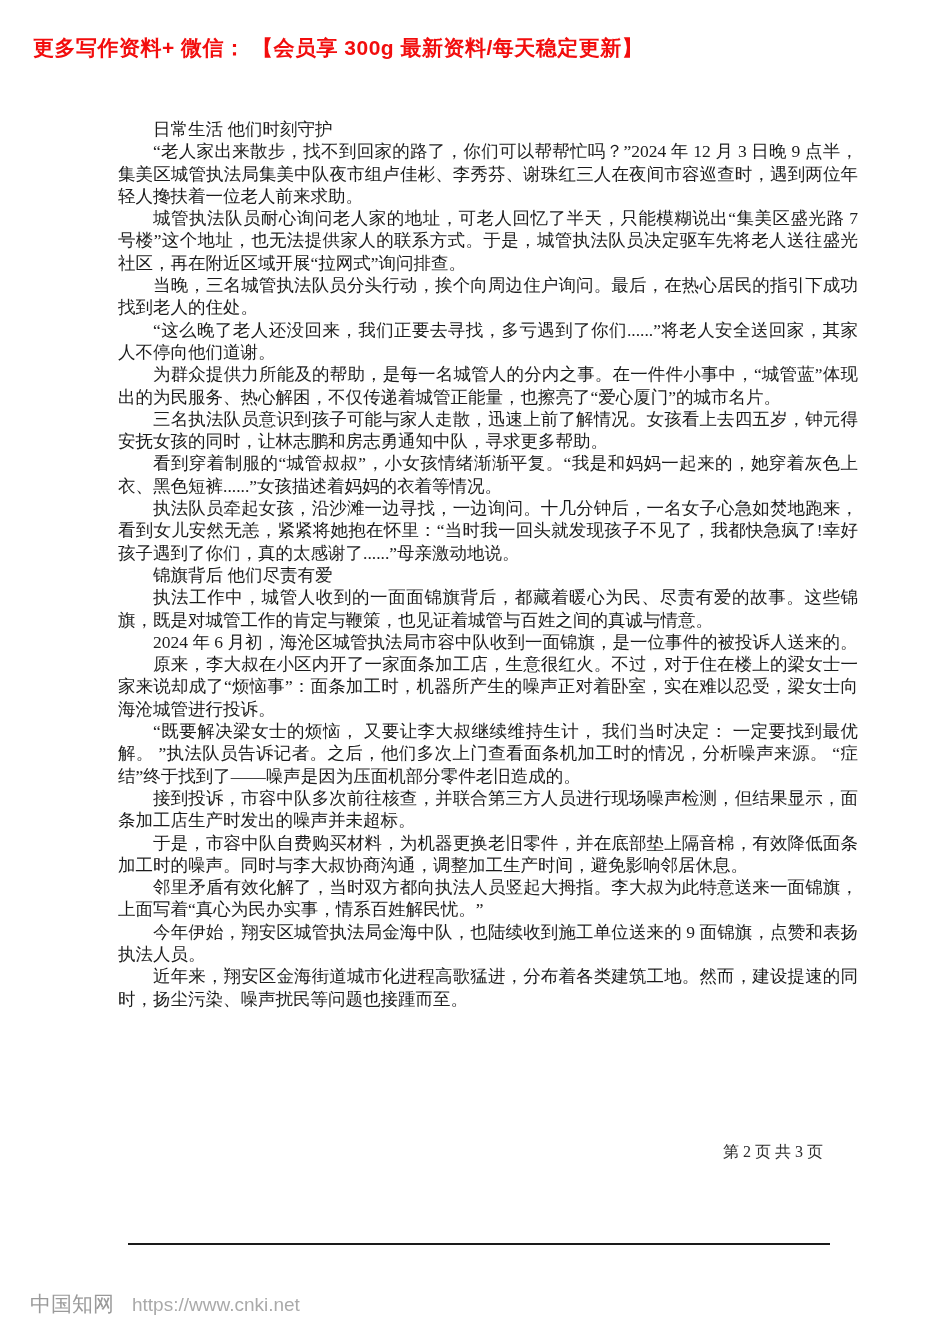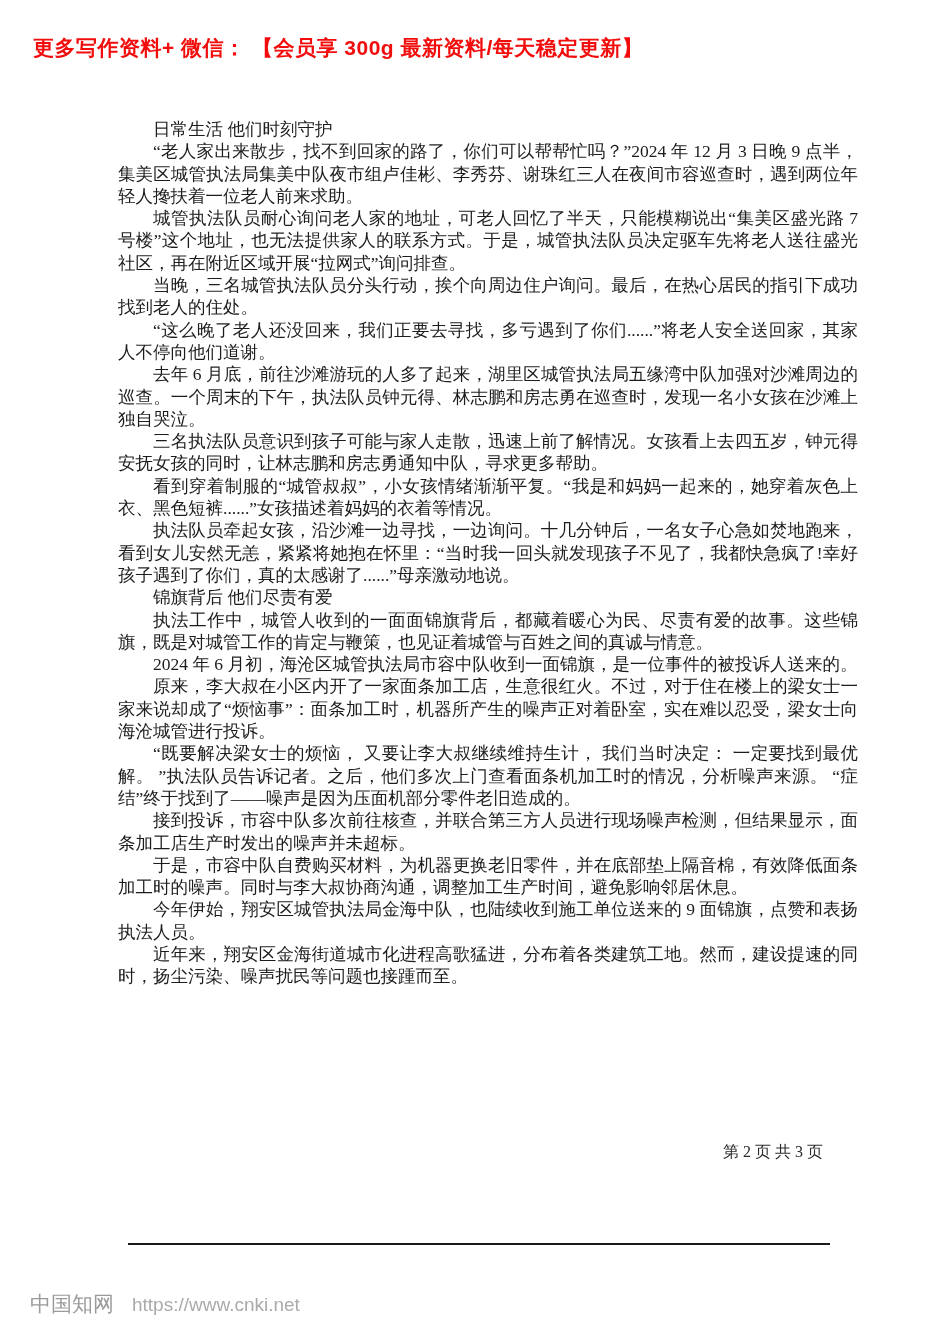--- a/index.html
+++ b/index.html
@@ -82,31 +82,32 @@
 <div class="page">
 
   <div class="promo">更多写作资料+ 微信： 【会员享 300g 最新资料/每天稳定更新】</div>
 
   <div class="content">
     <p>日常生活 他们时刻守护</p>
     <p>“老人家出来散步，找不到回家的路了，你们可以帮帮忙吗？”2024 年 12 月 3 日晚 9 点半，集美区城管执法局集美中队夜市组卢佳彬、李秀芬、谢珠红三人在夜间市容巡查时，遇到两位年轻人搀扶着一位老人前来求助。</p>
     <p>城管执法队员耐心询问老人家的地址，可老人回忆了半天，只能模糊说出“集美区盛光路 7 号楼”这个地址，也无法提供家人的联系方式。于是，城管执法队员决定驱车先将老人送往盛光社区，再在附近区域开展“拉网式”询问排查。</p>
     <p>当晚，三名城管执法队员分头行动，挨个向周边住户询问。最后，在热心居民的指引下成功找到老人的住处。</p>
     <p>“这么晚了老人还没回来，我们正要去寻找，多亏遇到了你们......”将老人安全送回家，其家人不停向他们道谢。</p>
-    <p>去年 6 月底，前往沙滩游玩的人多了起来，湖里区城管执法局五缘湾中队加强对沙滩周边的巡查。一个周末的下午，执法队员钟元得、林志鹏和房志勇在巡查时，发现一名小女孩在沙滩上独自哭泣。</p>
+    <p>为群众提供力所能及的帮助，是每一名城管人的分内之事。在一件件小事中，“城管蓝”体现出的为民服务、热心解困，不仅传递着城管正能量，也擦亮了“爱心厦门”的城市名片。</p>
     <p>三名执法队员意识到孩子可能与家人走散，迅速上前了解情况。女孩看上去四五岁，钟元得安抚女孩的同时，让林志鹏和房志勇通知中队，寻求更多帮助。</p>
     <p>看到穿着制服的“城管叔叔”，小女孩情绪渐渐平复。“我是和妈妈一起来的，她穿着灰色上衣、黑色短裤......”女孩描述着妈妈的衣着等情况。</p>
     <p>执法队员牵起女孩，沿沙滩一边寻找，一边询问。十几分钟后，一名女子心急如焚地跑来，看到女儿安然无恙，紧紧将她抱在怀里：“当时我一回头就发现孩子不见了，我都快急疯了!幸好孩子遇到了你们，真的太感谢了......”母亲激动地说。</p>
     <p>锦旗背后 他们尽责有爱</p>
     <p>执法工作中，城管人收到的一面面锦旗背后，都藏着暖心为民、尽责有爱的故事。这些锦旗，既是对城管工作的肯定与鞭策，也见证着城管与百姓之间的真诚与情意。</p>
     <p>2024 年 6 月初，海沧区城管执法局市容中队收到一面锦旗，是一位事件的被投诉人送来的。</p>
     <p>原来，李大叔在小区内开了一家面条加工店，生意很红火。不过，对于住在楼上的梁女士一家来说却成了“烦恼事”：面条加工时，机器所产生的噪声正对着卧室，实在难以忍受，梁女士向海沧城管进行投诉。</p>
     <p>“既要解决梁女士的烦恼， 又要让李大叔继续维持生计， 我们当时决定： 一定要找到最优解。 ”执法队员告诉记者。之后，他们多次上门查看面条机加工时的情况，分析噪声来源。 “症结”终于找到了——噪声是因为压面机部分零件老旧造成的。</p>
     <p>接到投诉，市容中队多次前往核查，并联合第三方人员进行现场噪声检测，但结果显示，面条加工店生产时发出的噪声并未超标。</p>
     <p>于是，市容中队自费购买材料，为机器更换老旧零件，并在底部垫上隔音棉，有效降低面条加工时的噪声。同时与李大叔协商沟通，调整加工生产时间，避免影响邻居休息。</p>
+    <p>邻里矛盾有效化解了，当时双方都向执法人员竖起大拇指。李大叔为此特意送来一面锦旗，上面写着“真心为民办实事，情系百姓解民忧。”</p>
     <p>今年伊始，翔安区城管执法局金海中队，也陆续收到施工单位送来的 9 面锦旗，点赞和表扬执法人员。</p>
     <p>近年来，翔安区金海街道城市化进程高歌猛进，分布着各类建筑工地。然而，建设提速的同时，扬尘污染、噪声扰民等问题也接踵而至。</p>
   </div>
 
   <div class="page-num">第 2 页 共 3 页</div>
 
   <div class="divider"></div>
 
   <div class="footer">
     <span class="site-name">中国知网</span>

